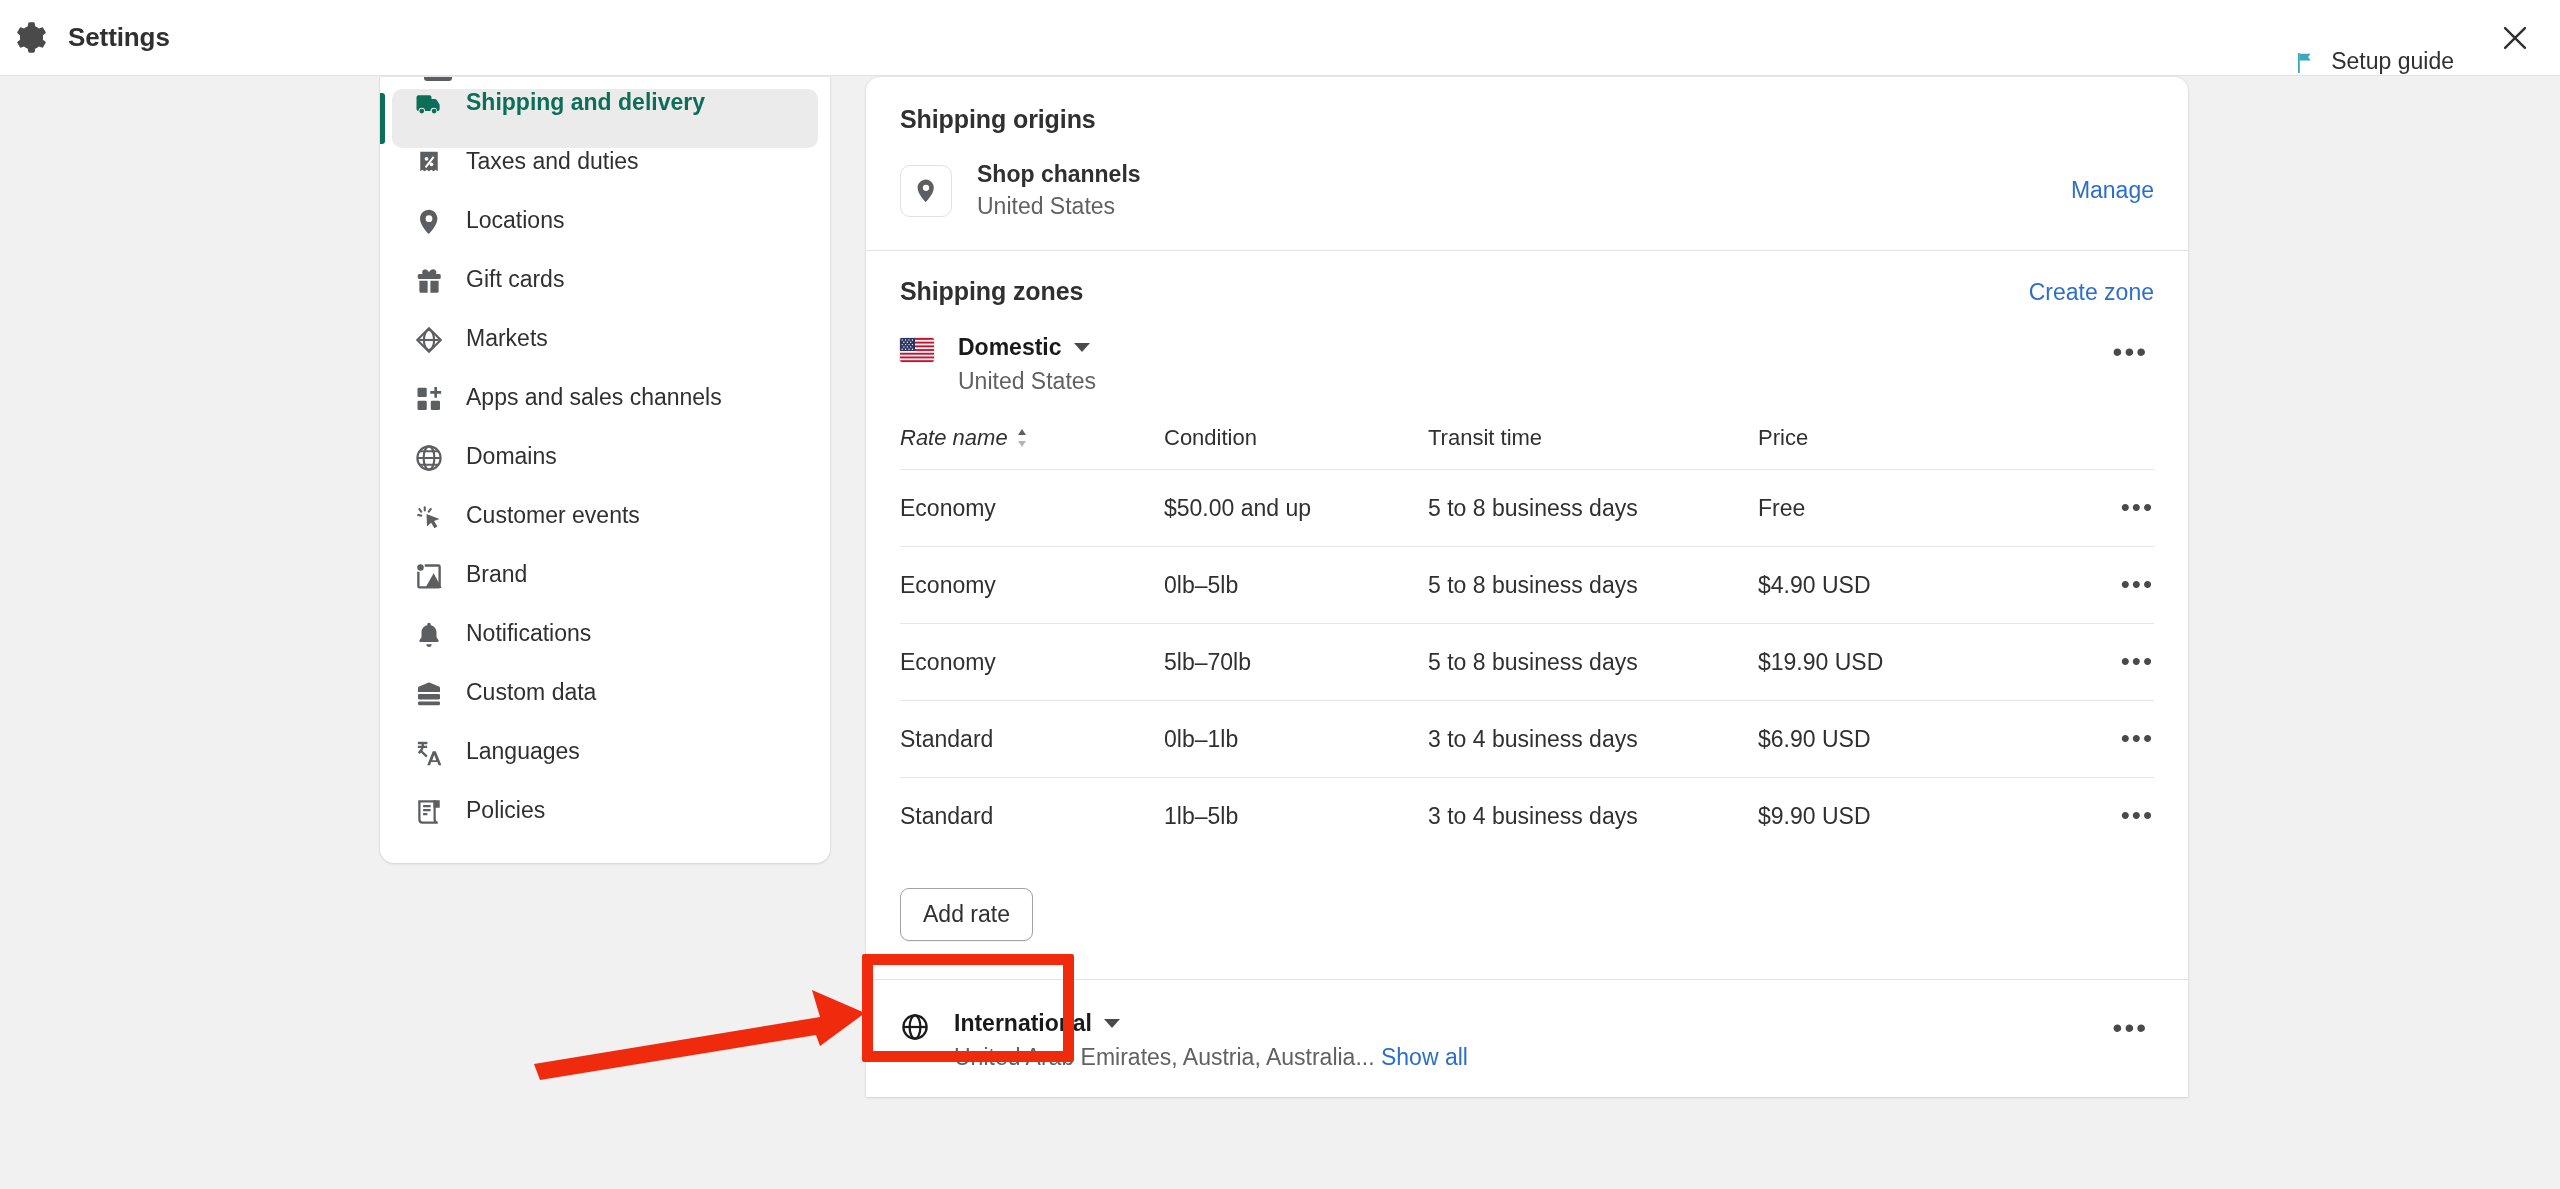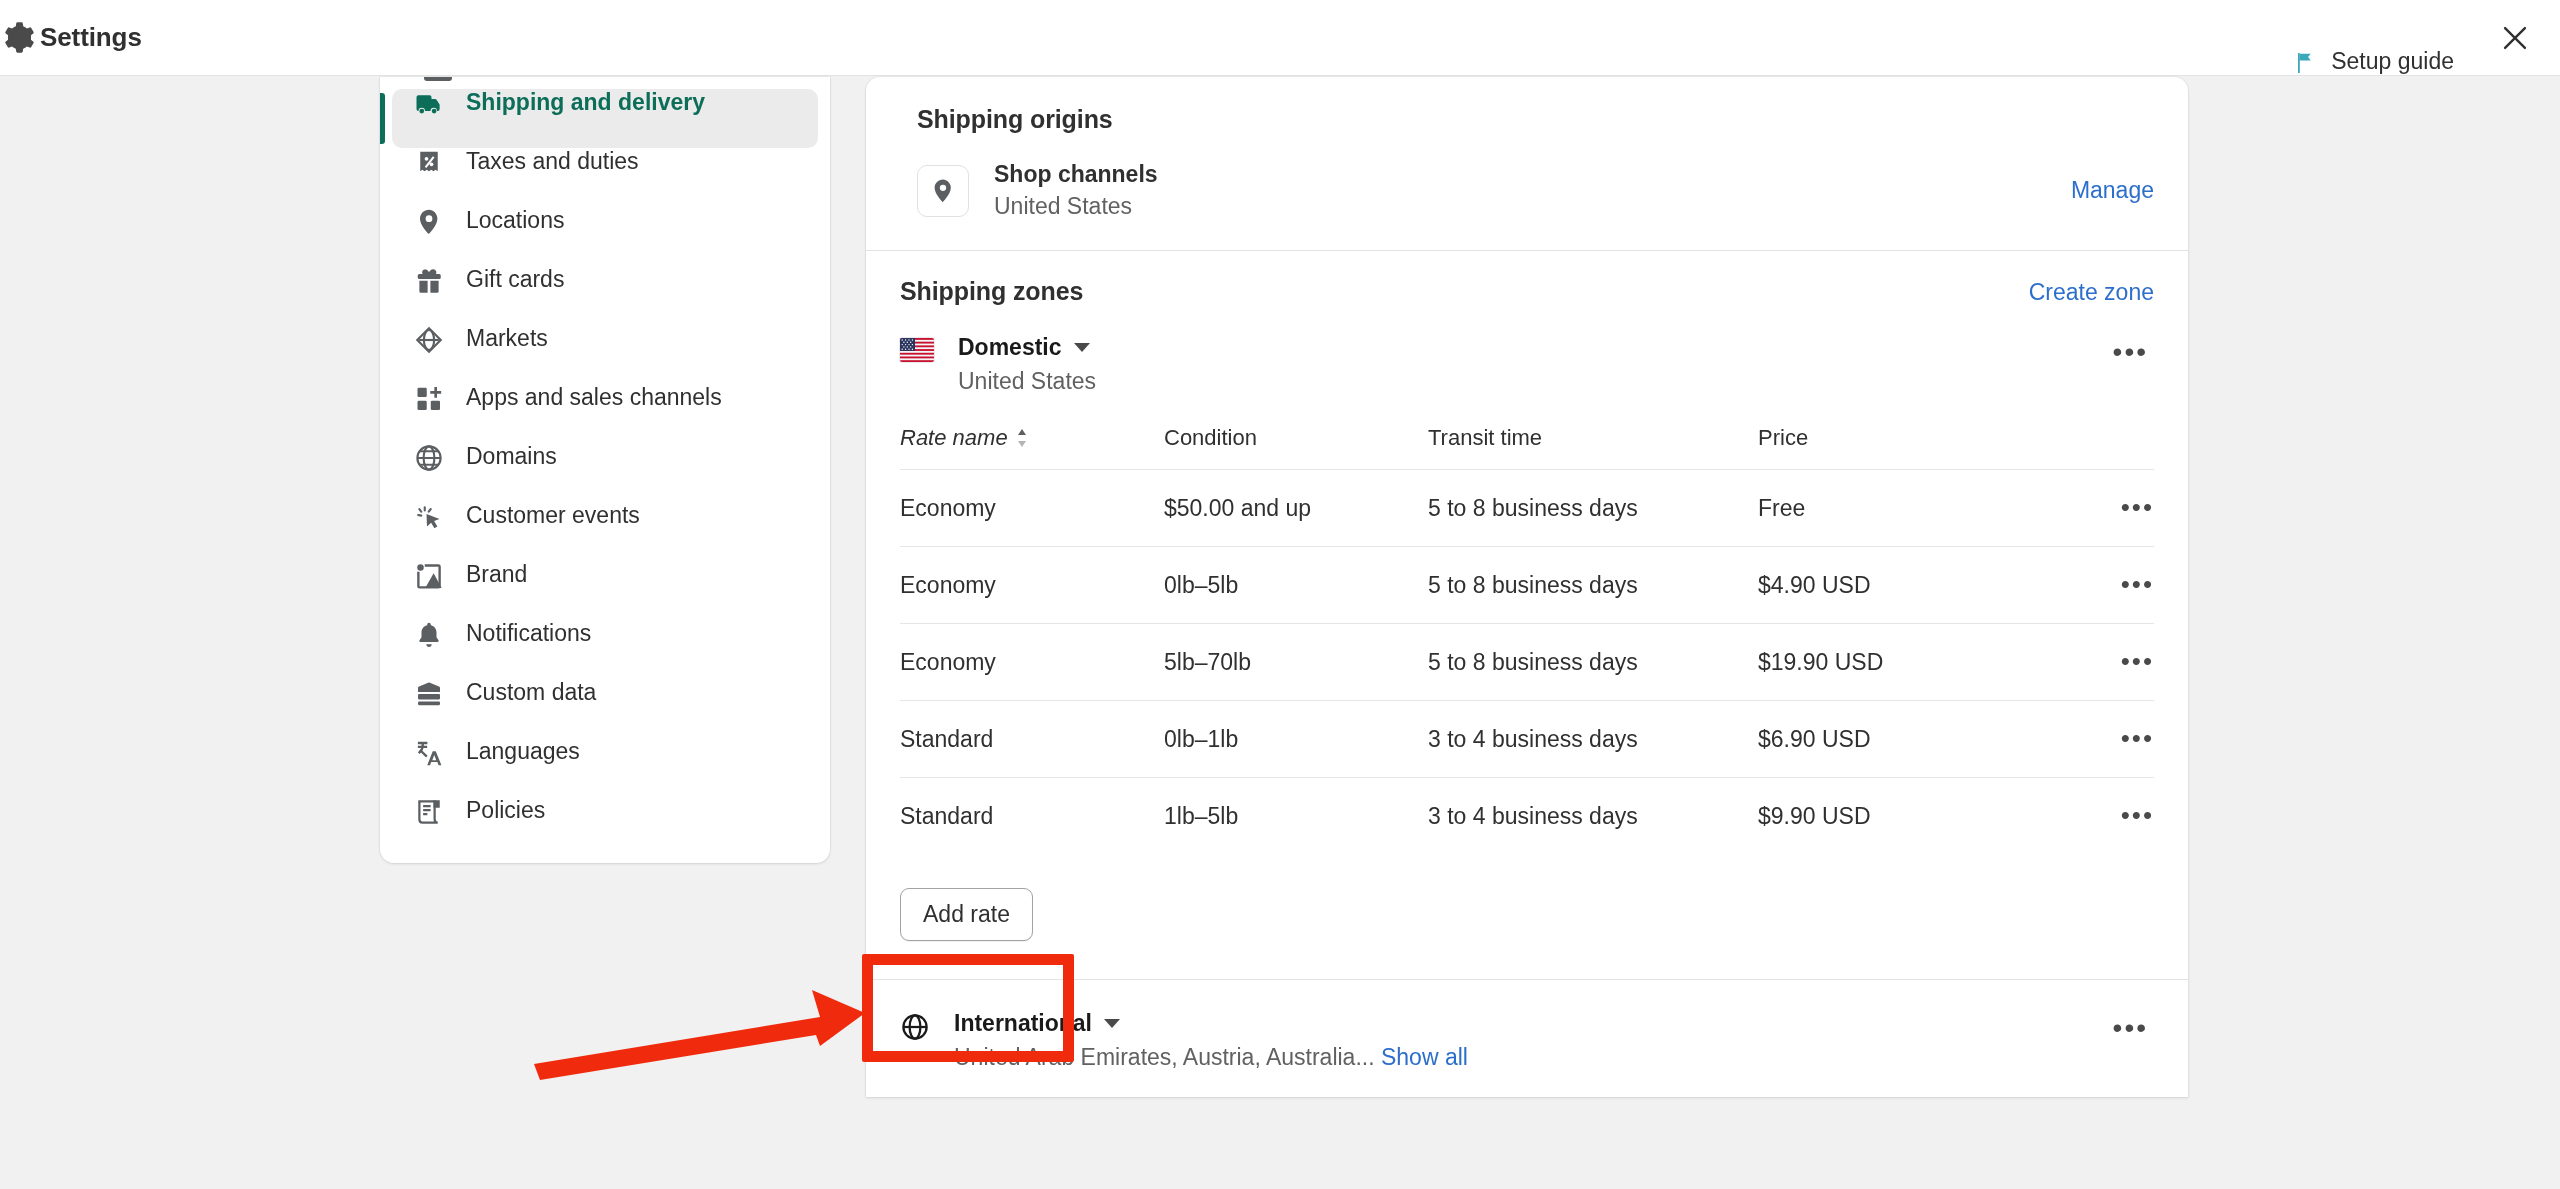--- a/index.html
+++ b/index.html
@@ -15,21 +15,21 @@
   
   .topbar {
     position: absolute;
     left: 0; top: 0;
     width: 2560px; height: 76px;
     background: #ffffff;
     border-bottom: 1px solid #e3e3e3;
     display: flex;
     align-items: center;
   }
-  .topbar-left { display: flex; align-items: center; padding-left: 3px; gap: 4px; }
+  .topbar-left { display: flex; align-items: center; padding-left: 15px; gap: 20px; }
   .gear-icon { width: 33px; height: 33px; display: block; }
   .topbar-title {
     font-size: 26px;
     font-weight: 600;
     color: #303030;
     letter-spacing: -0.1px;
   }
   .topbar-right {
     margin-left: auto;
     display: flex;
@@ -100,21 +100,21 @@
   
   .main-card {
     position: absolute;
     left: 866px; top: 77px;
     width: 1322px;
     background: #ffffff;
     border-radius: 14px 14px 0 0;
     box-shadow: 0 1px 3px rgba(0,0,0,0.10), 0 0 0 1px rgba(0,0,0,0.03);
     overflow: hidden;
   }
-  .section-origins { padding: 28px 34px 30px 51px; }
+  .section-origins { padding: 28px 34px 30px 34px; }
   .section-title {
     font-size: 25px;
     font-weight: 600;
     color: #303030;
     letter-spacing: -0.1px;
   }
   .origin-row {
     display: flex;
     align-items: center;
     margin-top: 27px;

